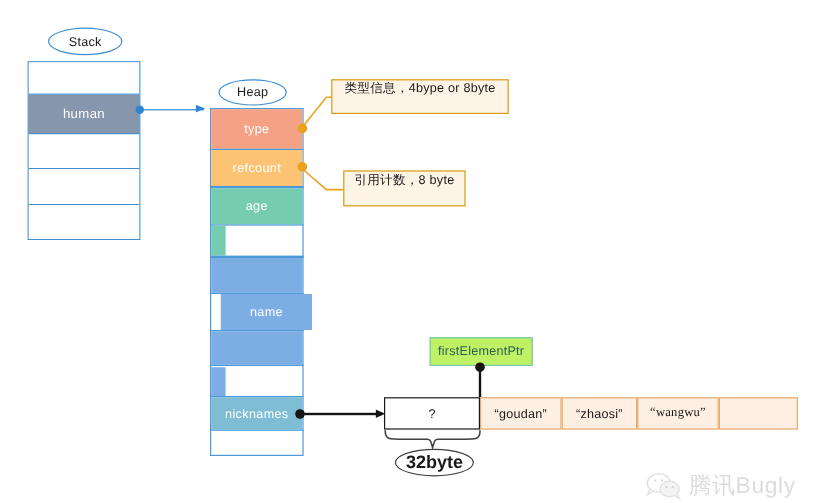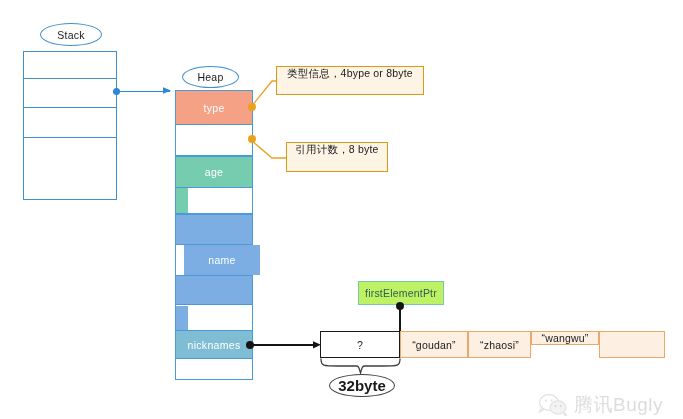--- a/index.html
+++ b/index.html
@@ -173,20 +173,23 @@
 <div id="canvas">
 
   <div class="abs ellipse" style="left:40px; top:23px; width:60px; height:21px;">
     <span>Stack</span>
   </div>
 
   <div class="abs stack-frame" style="left:23px; top:51px; width:94px; height:149px;">
     <div class="stack-cell" style="height:27px;">
       <span></span>
     </div>
+    <div class="stack-cell filled" style="height:33px;">
+      <span>human</span>
+    </div>
     <div class="stack-cell" style="height:29px;">
       <span></span>
     </div>
     <div class="stack-cell" style="height:30px;">
       <span></span>
     </div>
     <div class="stack-cell last" style="height:28px;">
       <span></span>
     </div>
   </div>
@@ -201,20 +204,23 @@
     <span>Heap</span>
   </div>
 
   <div class="abs heap-frame" style="left:175px; top:90px; width:78px; height:290px;"></div>
 
   <div class="abs heap-band" style="left:176px; top:91px; width:76px; height:33px; background:#f4a185;">
     <span>type</span>
   </div>
   <div class="abs heap-sep" style="left:175px; top:124px; width:78px; height:1.3px;"></div>
 
+  <div class="abs heap-band" style="left:176px; top:125.3px; width:76px; height:30px; background:#fcc372;">
+    <span>refcount</span>
+  </div>
   <div class="abs heap-sep" style="left:175px; top:155.3px; width:78px; height:1.3px;"></div>
 
   <div class="abs heap-band" style="left:176px; top:156.6px; width:76px; height:30px; background:#76ccae;">
     <span>age</span>
   </div>
   <div class="abs heap-sep" style="left:175px; top:186.6px; width:78px; height:1.3px;"></div>
 
   <div class="abs heap-stub" style="left:176px; top:187.9px; width:12px; height:25px; background:#76ccae;"></div>
   <div class="abs heap-sep" style="left:175px; top:212.9px; width:78px; height:1.7px;"></div>
 
@@ -269,21 +275,21 @@
   <div class="abs arr-head" style="left:320px; top:331px; width:80px; height:27px;">
     <span>?</span>
   </div>
 
   <div class="abs arr-cell" style="left:468px; top:331px; width:63px; height:27px;">
     <span>“zhaosi”</span>
   </div>
   <div class="abs arr-cell" style="left:400px; top:331px; width:68px; height:27px;">
     <span>“goudan”</span>
   </div>
-  <div class="abs arr-cell" style="left:531px; top:331px; width:68px; height:14px;">
+  <div class="abs arr-cell" style="left:531px; top:331px; width:68px; height:27px;font-family:Liberation Serif, serif;">
     <span>“wangwu”</span>
   </div>
   <div class="abs arr-cell" style="left:599px; top:331px; width:66px; height:27px;">
     <span></span>
   </div>
 
   <svg class="abs" style="left:318px; top:358px;" width="86" height="17" viewBox="0 0 86 17">
     <path d="M3 1 C3 8, 5 8, 20 8 L38 8 C41 8, 41 10, 42.5 15
              C44 10, 44 8, 47 8 L65 8 C80 8, 82 8, 82 1" stroke="#3f3f3f" stroke-width="1.3" fill="none" stroke-linecap="round"></path>
   </svg>

